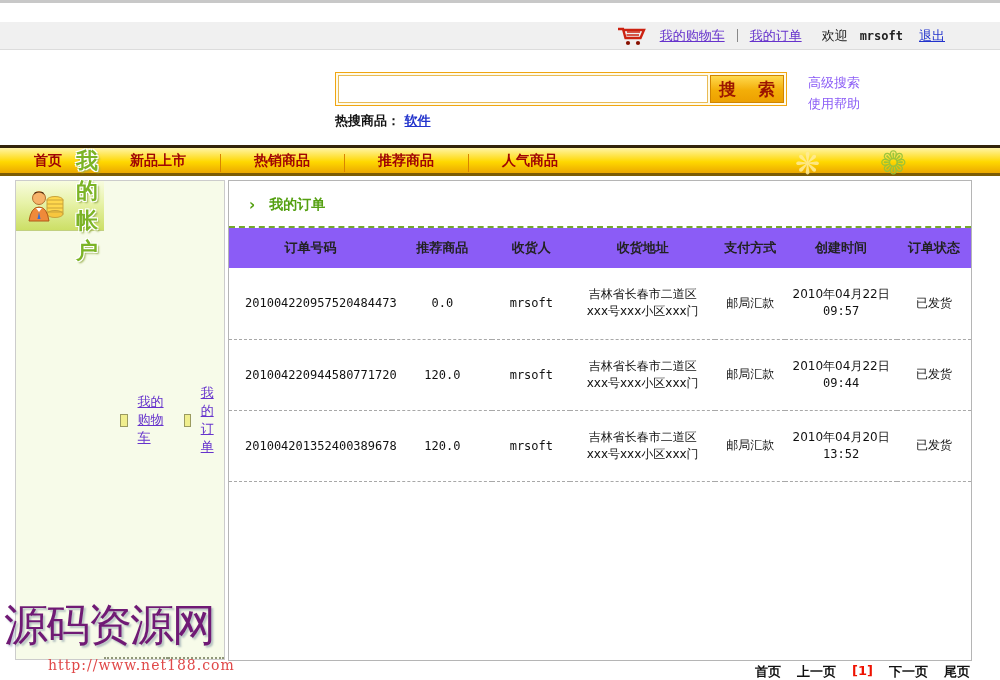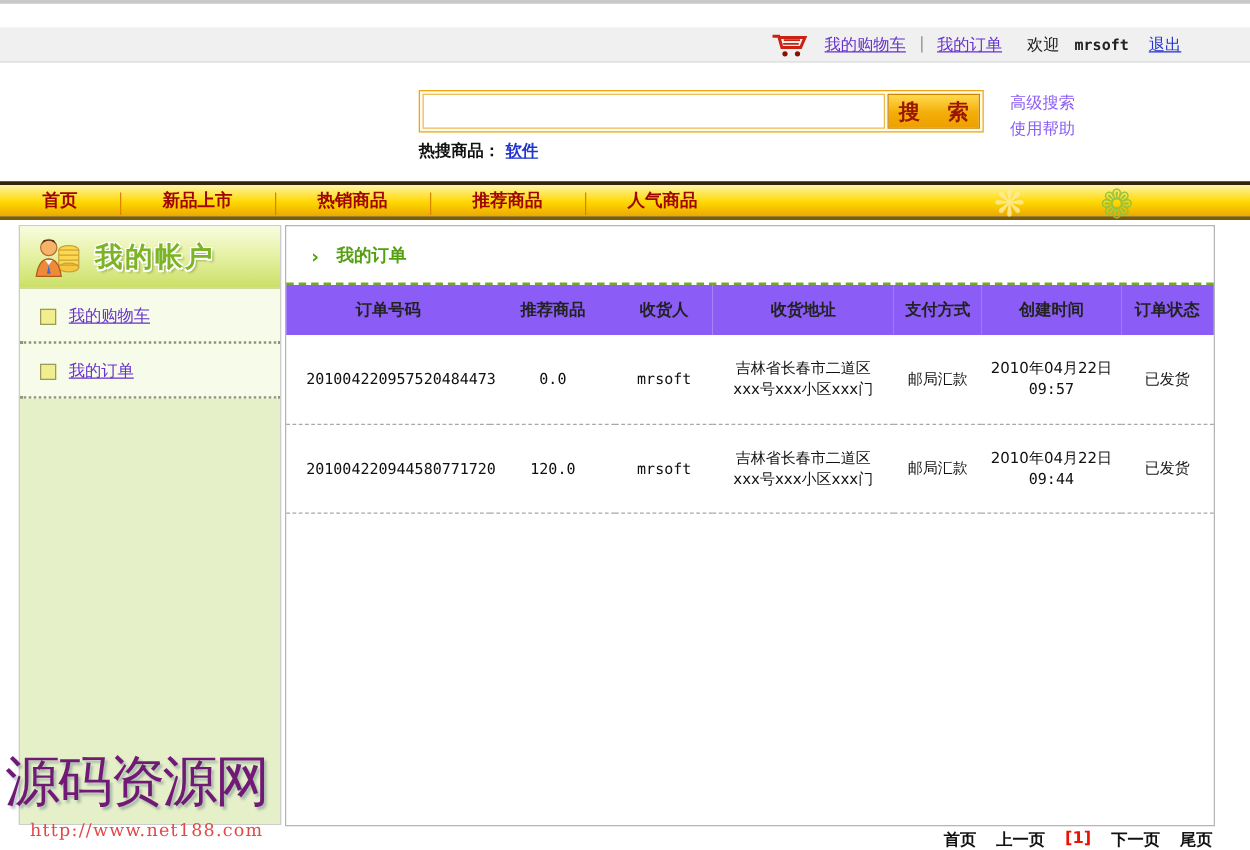--- a/index.html
+++ b/index.html
@@ -36,21 +36,21 @@
   .nav { height:31px; border-top:3px solid #33240a; border-bottom:3px solid #7c5c04;
          background:linear-gradient(#fff4a6,#ffd800 55%,#eca800); display:flex; align-items:center; position:relative; }
   .nav-item { color:#a00505; font-weight:bold; font-size:14px; padding:0 34px; cursor:pointer; position:relative; }
   .nav-item + .nav-item::before { content:""; position:absolute; left:0; top:2px; height:18px; width:1px; background:#d98400; }
   .nav-item:last-child::after { content:""; position:absolute; right:-18px; top:2px; height:18px; width:1px; background:#d98400; }
   .flower1 { position:absolute; left:795px; top:-2px; font-size:30px; color:#ffec9a; opacity:.85; }
   .flower2 { position:absolute; left:880px; top:-4px; font-size:32px; color:#93c23c; opacity:.9; }
 
   
   .sidebar { position:absolute; left:15px; top:180px; width:210px; height:480px;
-             border:1px solid #cccccc; background:#f7fbe9; display:flex; flex-direction:column; }
+             border:1px solid #cccccc; background:#f7fbe9; display:flex; flex-direction:row; }
   .side-head { height:50px; background:linear-gradient(#f8fcdf,#e7f2a8 45%,#ccdf66); border-bottom:1px solid #c2d080;
                display:flex; align-items:center; gap:10px; padding-left:10px; }
   .side-title { font-size:22px; font-weight:bold; color:#7cb426; letter-spacing:2px;
                 text-shadow:1px 1px 0 #fff, -1px -1px 0 #fff, 1px -1px 0 #fff, -1px 1px 0 #fff, 2px 2px 2px #9ab050; }
   .side-item { display:flex; align-items:center; gap:10px; padding:13px 0 11px 16px;
                border-bottom:2px dotted #8f9678; cursor:pointer; }
   .side-bullet { width:13px; height:13px; background:#f0ee8e; border:1px solid #9a9a60; }
   .side-item a { font-size:13px; }
   .side-fill { flex:1; background:#e5f0c8; }
 
@@ -71,21 +71,21 @@
   
   .pager { position:absolute; right:30px; top:663px; font-size:13px; font-weight:bold; color:#111;
            display:flex; gap:16px; }
   .pager span { cursor:pointer; }
   .pager .cur { color:#ee1100; cursor:default; }
 
   
   .wm { position:absolute; left:4px; top:596px; z-index:20; pointer-events:none; }
   .wm-text { font-size:44px; font-weight:normal; color:#701a75; letter-spacing:-2px; white-space:nowrap;
              text-shadow:2px 2px 2px rgba(60,90,120,.35); }
-  .wm-url { margin-left:20px; margin-top:2px; font-family:"DejaVu Serif",serif; font-size:14px; color:#e04848; letter-spacing:1px; }
+  .wm-url { margin-left:44px; margin-top:2px; font-family:"DejaVu Serif",serif; font-size:14px; color:#e04848; letter-spacing:1px; }
 </style>
 </head>
 <body>
 
 <div class="top-line"></div>
 
 <div class="top-bar">
   <span style="display:flex;align-items:center;">
     <svg width="32" height="20" viewBox="0 0 32 20">
       <path d="M2 3 h5 l2.5 9 h15 l3.5-8 h-20" fill="none" stroke="#cc2211" stroke-width="2.4"></path>
@@ -205,20 +205,35 @@
           <div>吉林省长春市二道区</div>
           <div>xxx号xxx小区xxx门</div>
         </td>
         <td>邮局汇款</td>
         <td class="two-line">
           <div>2010年04月22日</div>
           <div class="mono">09:44</div>
         </td>
         <td>已发货</td>
       </tr>
+      <tr>
+        <td class="ono mono">201004201352400389678</td>
+        <td class="mono">120.0</td>
+        <td class="mono">mrsoft</td>
+        <td class="two-line">
+          <div>吉林省长春市二道区</div>
+          <div>xxx号xxx小区xxx门</div>
+        </td>
+        <td>邮局汇款</td>
+        <td class="two-line">
+          <div>2010年04月20日</div>
+          <div class="mono">13:52</div>
+        </td>
+        <td>已发货</td>
+      </tr>
     </tbody>
   </table>
 </div>
 
 <div class="pager">
   <span>首页</span>
   <span>上一页</span>
   <span class="cur">[1]</span>
   <span>下一页</span>
   <span>尾页</span>

